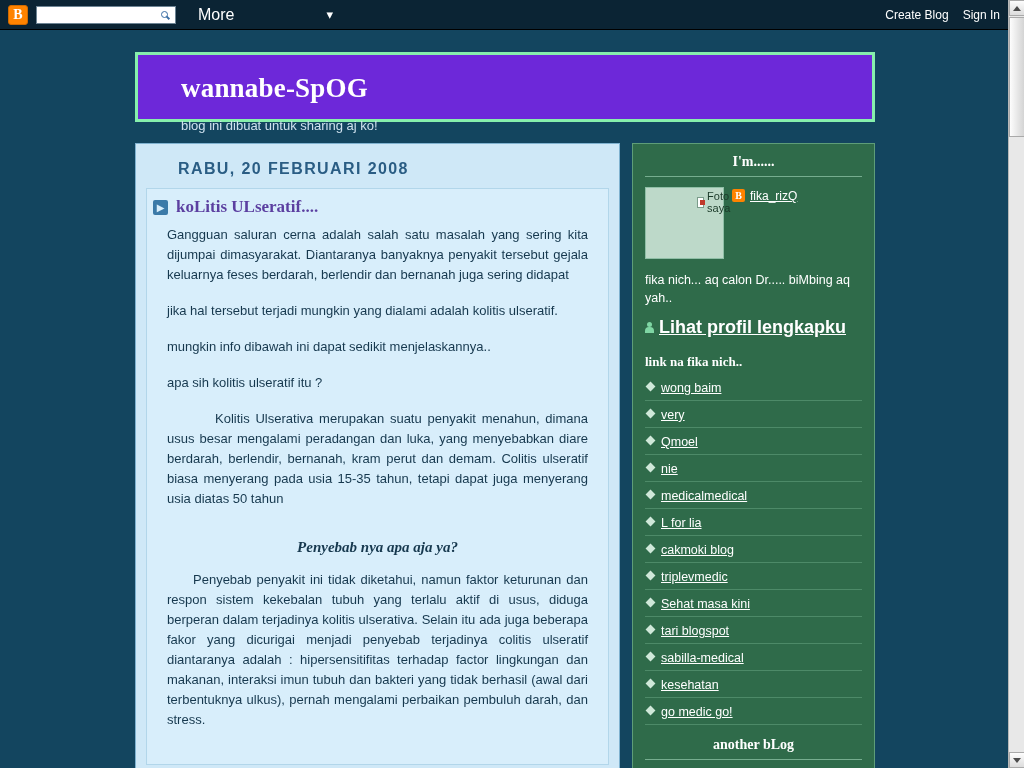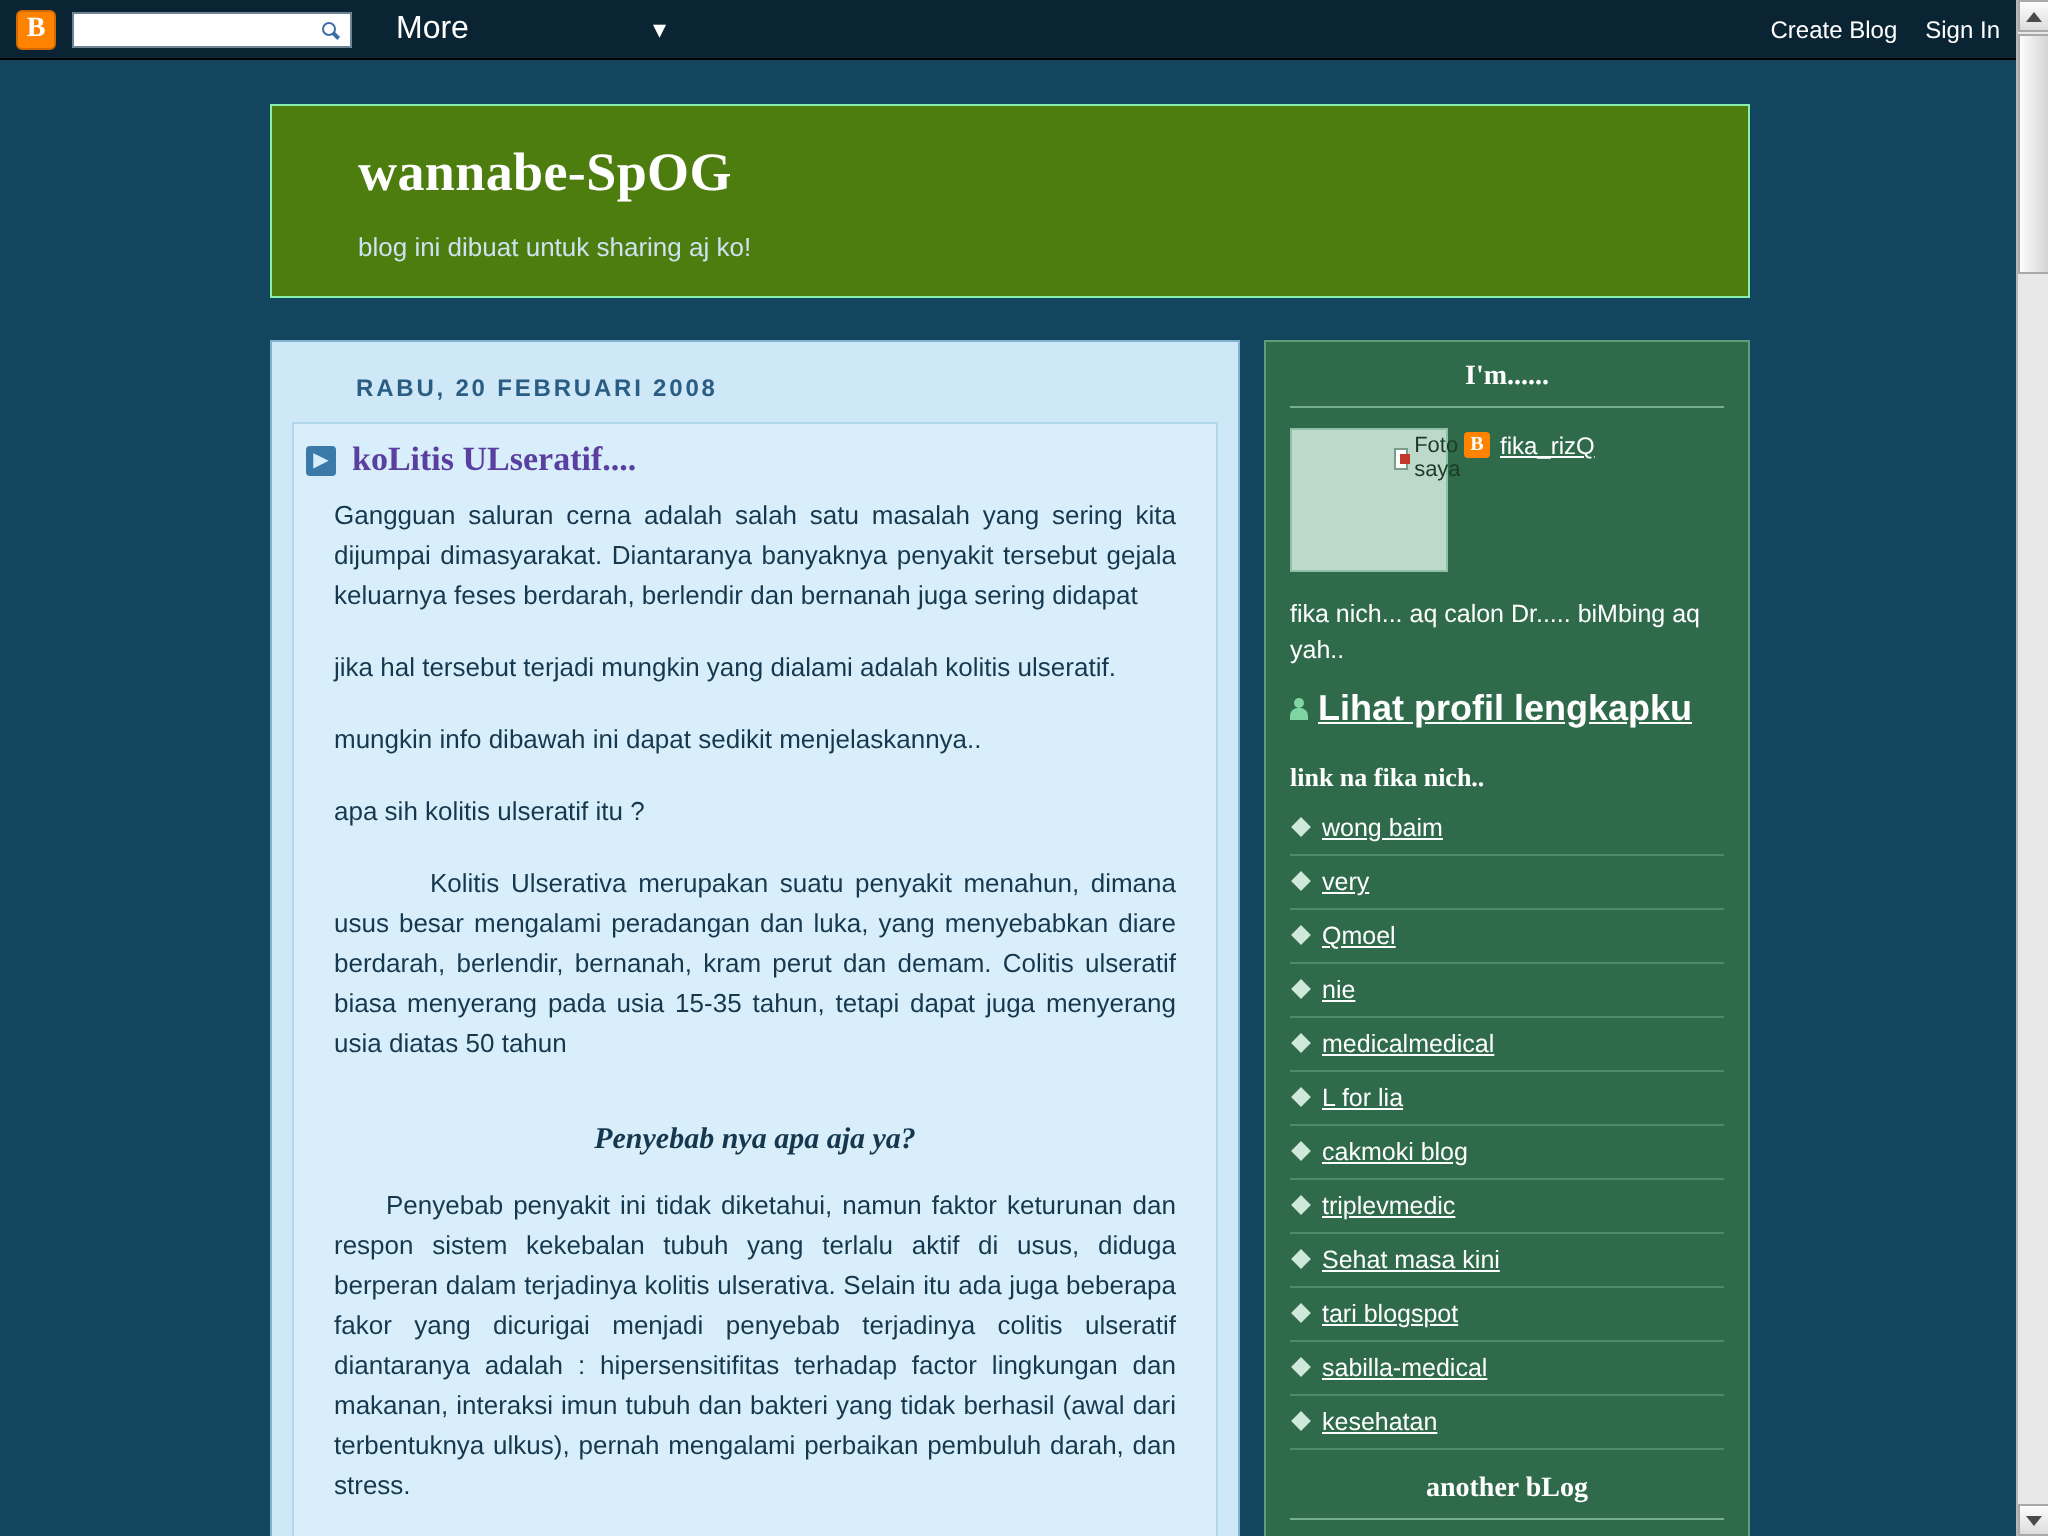--- a/index.html
+++ b/index.html
@@ -104,23 +104,23 @@
     height: 738px;
     background: #13455f;
     overflow: hidden;
   }
   #wrap {
     width: 740px;
     margin: 22px 0 0 135px;
   }
   
   #header {
-    background: #4d7c0f;
-    border: 1px solid #86efac;
-    height: 97px;
+    background: #6d28d9;
+    border: 3px solid #86efac;
+    height: 70px;
     padding: 18px 0 0 43px;
     color: #fff;
   }
   #blog-title {
     font-family: "Liberation Serif", serif;
     font-size: 27px;
     font-weight: bold;
     color: #fff;
     letter-spacing: 0.2px;
   }
@@ -136,21 +136,21 @@
     align-items: flex-start;
   }
   #main {
     width: 485px;
     background: #cfe8f7;
     border: 1px solid #7fb2d0;
     min-height: 560px;
     padding: 0 0 10px 0;
   }
   .date-header {
-    font-size: 12px;
+    font-size: 16px;
     font-weight: bold;
     letter-spacing: 1.4px;
     color: #2a5d84;
     padding: 16px 0 10px 42px;
   }
   .post {
     margin: 0 10px 0 10px;
     background: #d8eefb;
     border: 1px solid #b2d6ea;
     padding: 8px 20px 18px 20px;
@@ -450,20 +450,21 @@
           <li><a>Qmoel</a></li>
           <li><a>nie</a></li>
           <li><a>medicalmedical</a></li>
           <li><a>L for lia</a></li>
           <li><a>cakmoki blog</a></li>
           <li><a>triplevmedic</a></li>
           <li><a>Sehat masa kini</a></li>
           <li><a>tari blogspot</a></li>
           <li><a>sabilla-medical</a></li>
           <li><a>kesehatan</a></li>
+          <li><a>go medic go!</a></li>
         </ul>
 
         <div class="sb-title" style="margin-top:12px;">another bLog</div>
 
       </div>
 
     </div>
   </div>
 </div>
 

